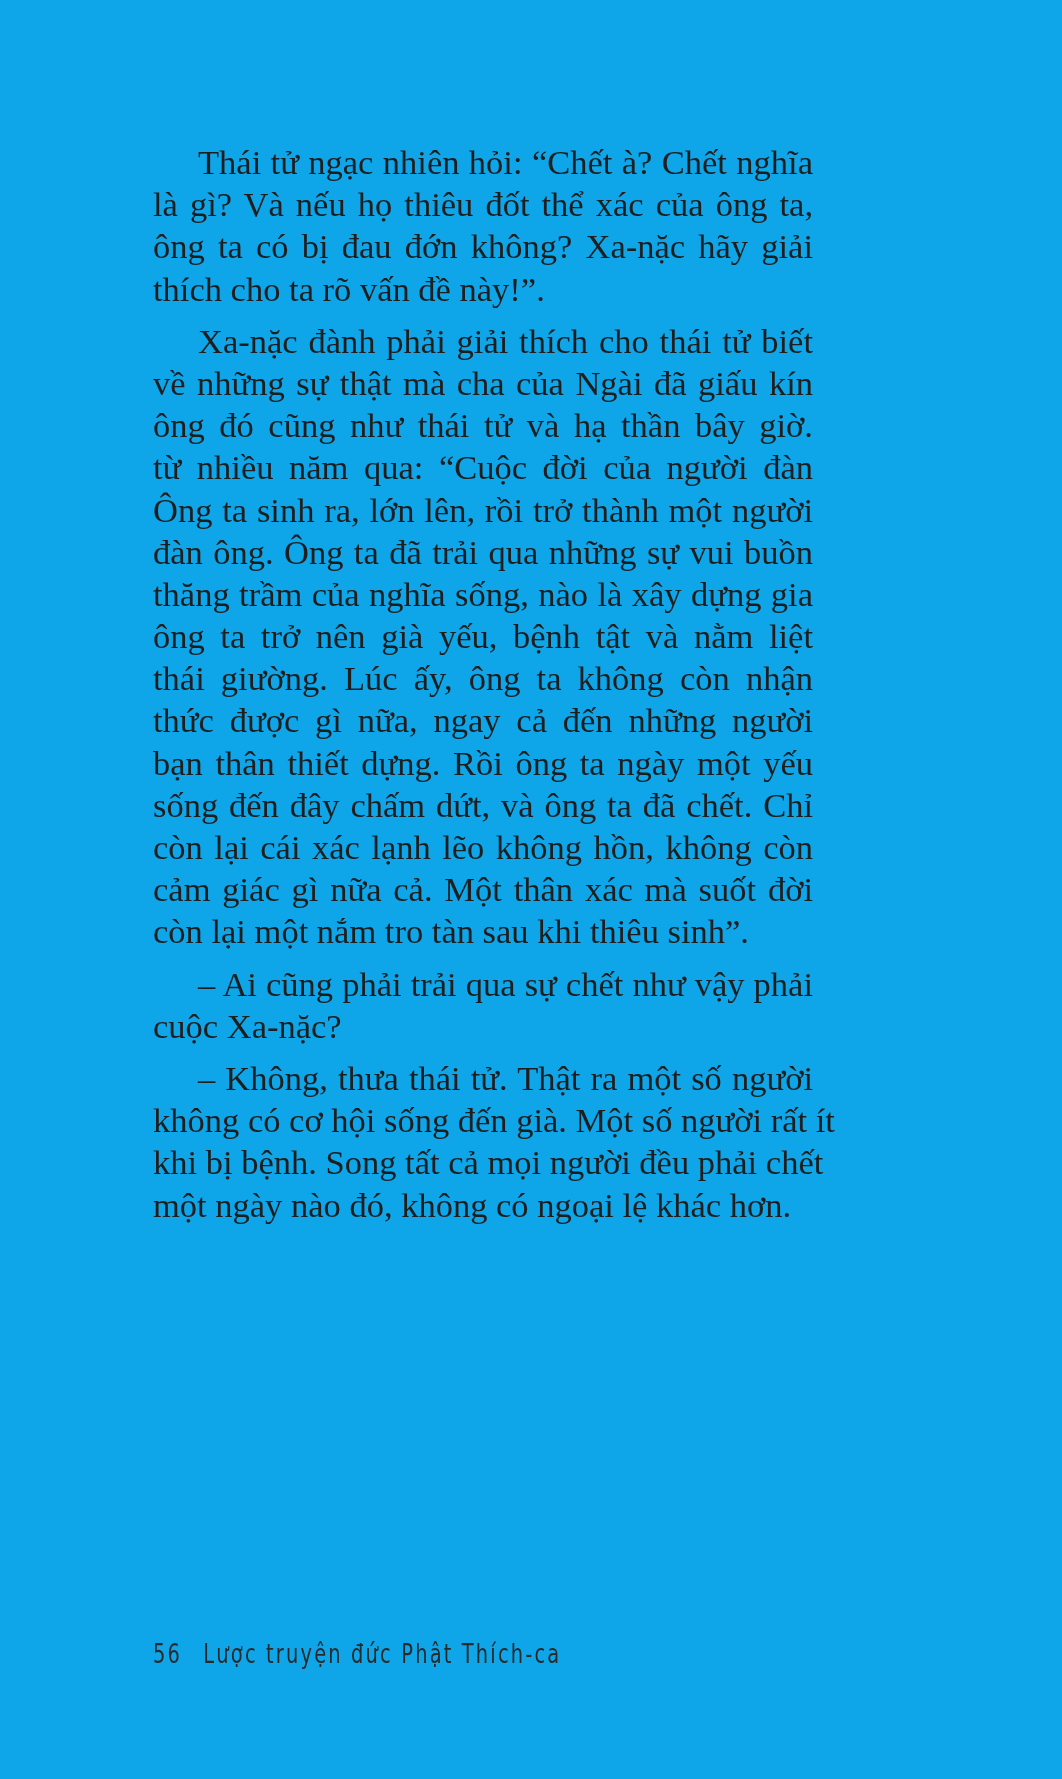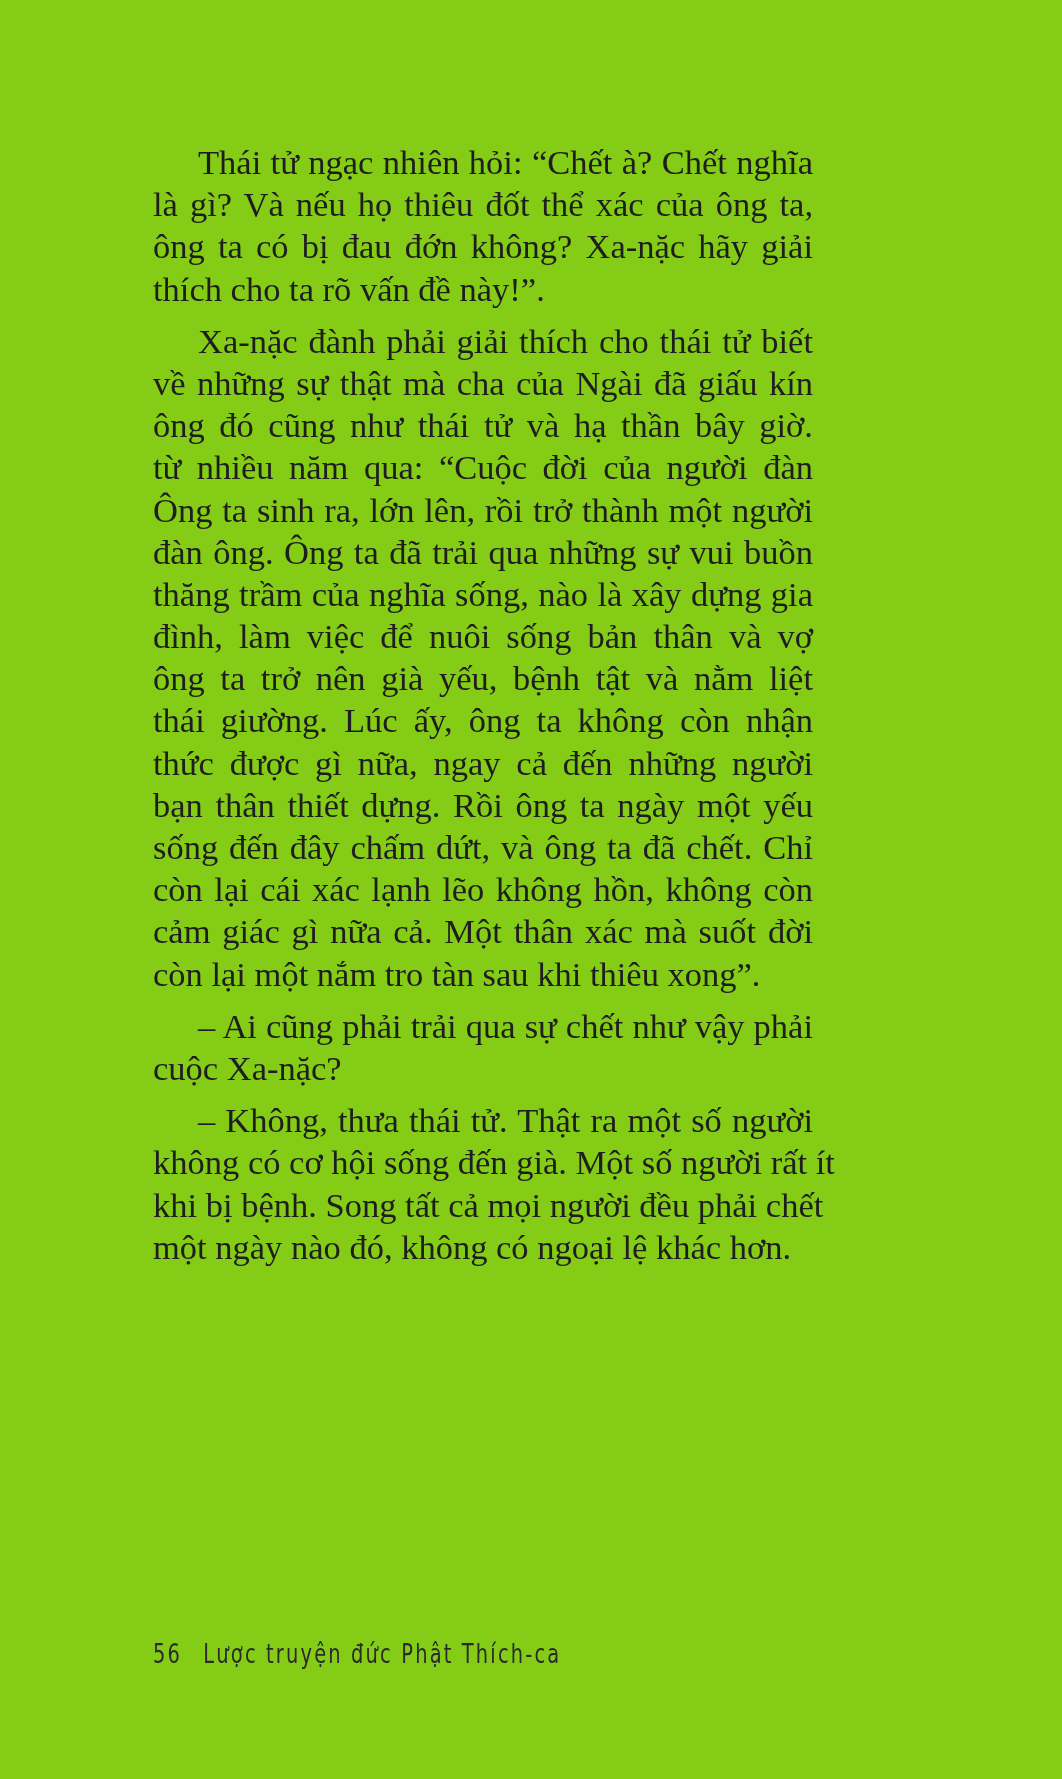--- a/index.html
+++ b/index.html
@@ -14,21 +14,21 @@
       overflow: hidden;
       font-family: "DejaVu Serif", "Liberation Serif", serif;
       color: #1e1e1e;
     }
     .page {
       position: absolute;
       left: 0;
       top: 0;
       width: 1062px;
       height: 1779px;
-      background: #84cc16;
+      background: #0ea5e9;
     }
     .text-block {
       position: absolute;
       left: 153px;
       top: 141px;
       width: 660px;
     }
     .para {
       margin: 0 0 10px 0;
     }
@@ -79,29 +79,28 @@
     </p>
 
     <p class="para">
       <span class="line indent">Xa-nặc đành phải giải thích cho thái tử biết</span>
       <span class="line">về những sự thật mà cha của Ngài đã giấu kín</span>
       <span class="line">ông đó cũng như thái tử và hạ thần bây giờ.</span>
       <span class="line">từ nhiều năm qua: “Cuộc đời của người đàn</span>
       <span class="line">Ông ta sinh ra, lớn lên, rồi trở thành một người</span>
       <span class="line">đàn ông. Ông ta đã trải qua những sự vui buồn</span>
       <span class="line">thăng trầm của nghĩa sống, nào là xây dựng gia</span>
-      <span class="line">đình, làm việc để nuôi sống bản thân và vợ</span>
       <span class="line">ông ta trở nên già yếu, bệnh tật và nằm liệt</span>
       <span class="line">thái giường. Lúc ấy, ông ta không còn nhận</span>
       <span class="line">thức được gì nữa, ngay cả đến những người</span>
       <span class="line">bạn thân thiết dựng. Rồi ông ta ngày một yếu</span>
       <span class="line">sống đến đây chấm dứt, và ông ta đã chết. Chỉ</span>
       <span class="line">còn lại cái xác lạnh lẽo không hồn, không còn</span>
       <span class="line">cảm giác gì nữa cả. Một thân xác mà suốt đời</span>
-      <span class="line last">còn lại một nắm tro tàn sau khi thiêu xong”.</span>
+      <span class="line last">còn lại một nắm tro tàn sau khi thiêu sinh”.</span>
     </p>
 
     <p class="para">
       <span class="line indent">– Ai cũng phải trải qua sự chết như vậy phải</span>
       <span class="line last">cuộc Xa-nặc?</span>
     </p>
 
     <p class="para">
       <span class="line indent">– Không, thưa thái tử. Thật ra một số người</span>
       <span class="line">không có cơ hội sống đến già. Một số người rất ít</span>

